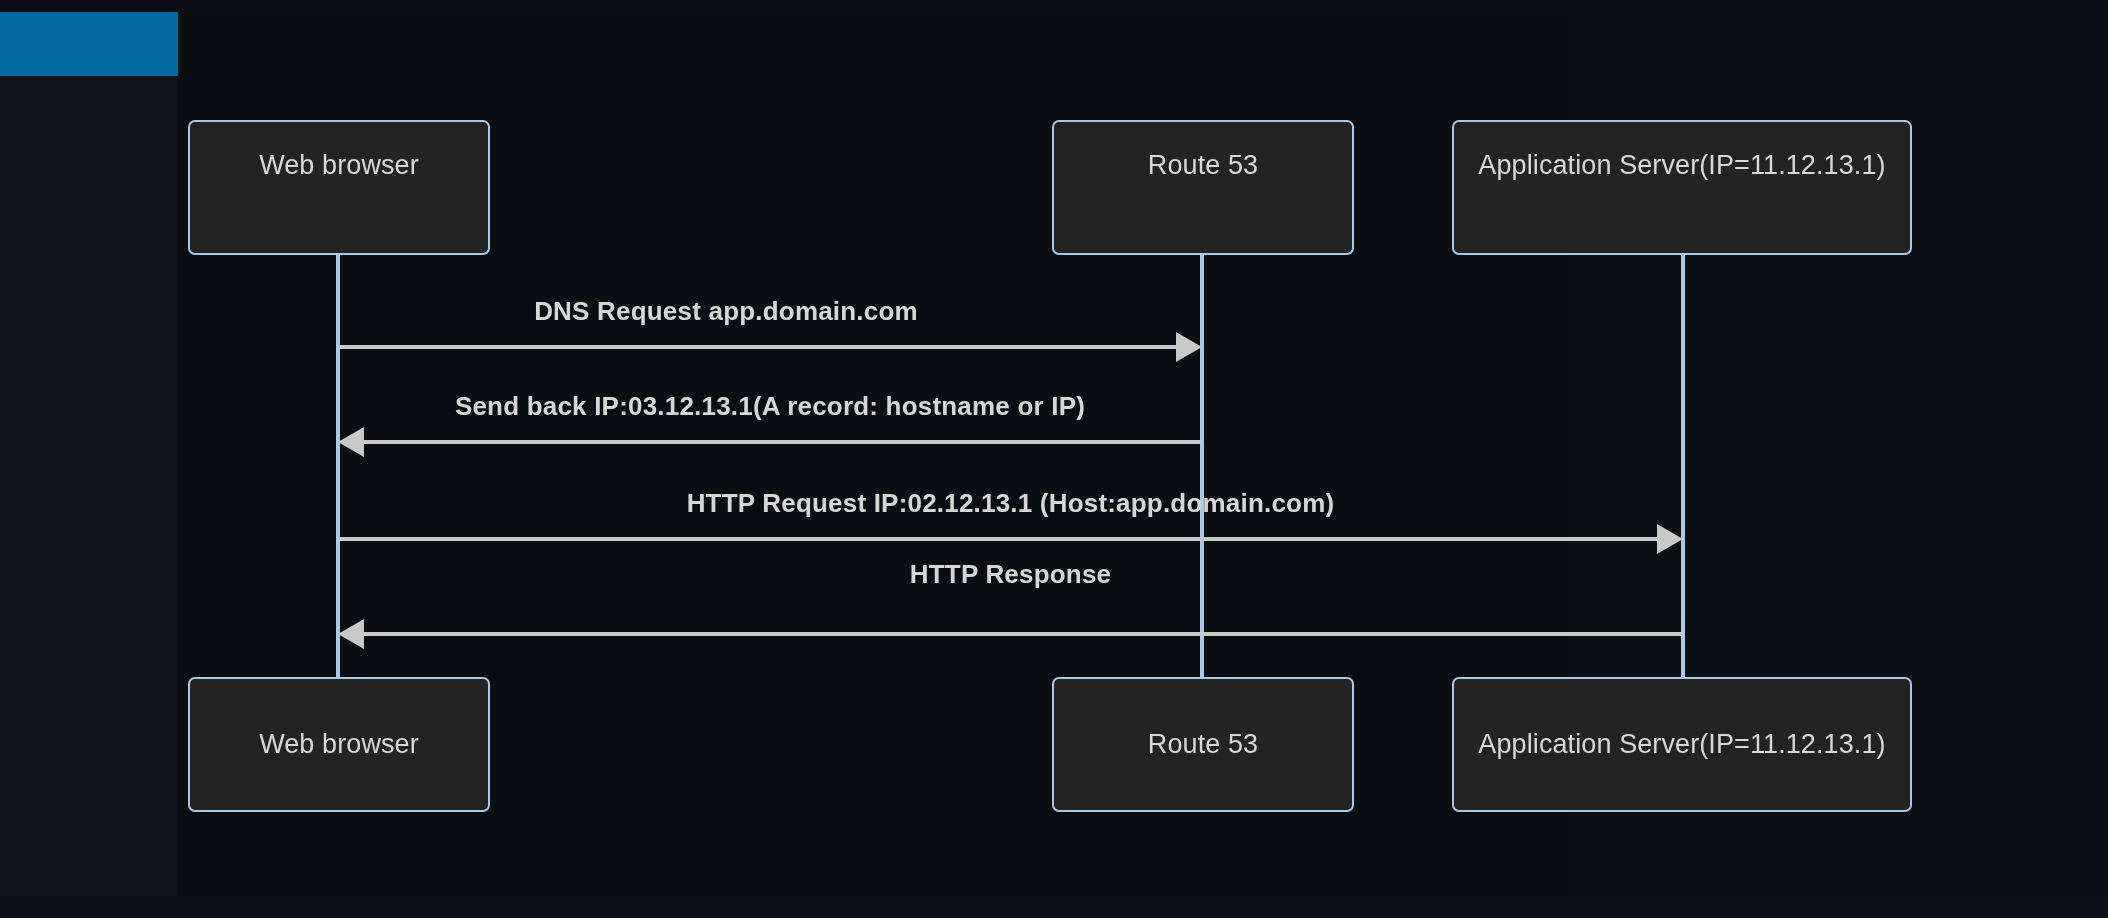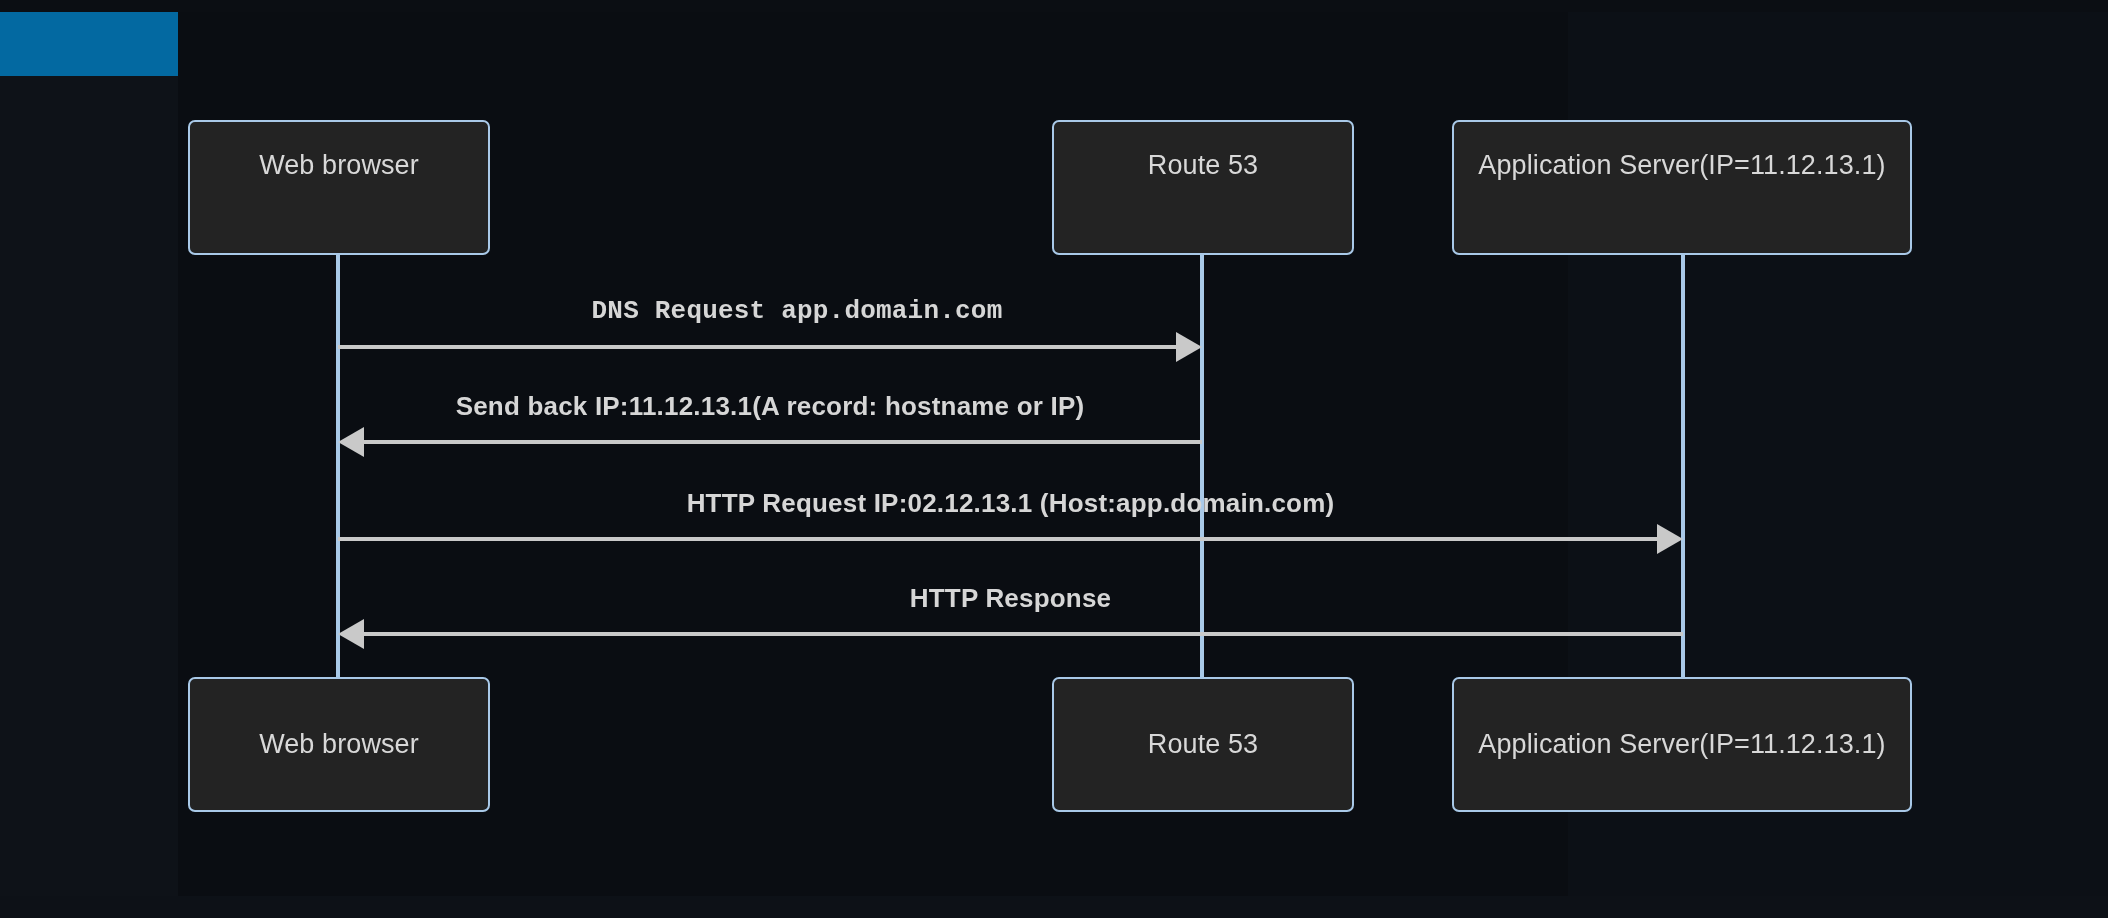--- a/index.html
+++ b/index.html
@@ -116,19 +116,19 @@
       </div>
       <div class="participant-box top" style="left: 1452px; top: 108px; width: 460px; height: 135px;">
         <span class="participant-label">Application Server(IP=11.12.13.1)</span>
       </div>
       <div class="participant-box bottom" style="left: 1452px; top: 665px; width: 460px; height: 135px;">
         <span class="participant-label">Application Server(IP=11.12.13.1)</span>
       </div>
     </div>
 
   <div class="diagram-layer" id="labels-layer">
-      <div class="message-label" style="left: 797px; top: 284px; font-family: Liberation Mono, monospace;">DNS Request app.domain.com</div>
-      <div class="message-label" style="left: 770px; top: 379px;">Send back IP:11.12.13.1(A record: hostname or IP)</div>
+      <div class="message-label" style="left: 726px; top: 284px;">DNS Request app.domain.com</div>
+      <div class="message-label" style="left: 770px; top: 379px;">Send back IP:03.12.13.1(A record: hostname or IP)</div>
       <div class="message-label" style="left: 1010.5px; top: 476px;">HTTP Request IP:02.12.13.1 (Host:app.domain.com)</div>
-      <div class="message-label" style="left: 1010.5px; top: 571px;">HTTP Response</div>
+      <div class="message-label" style="left: 1010.5px; top: 547px;">HTTP Response</div>
     </div>
 
 </div>
 
 </body></html>

